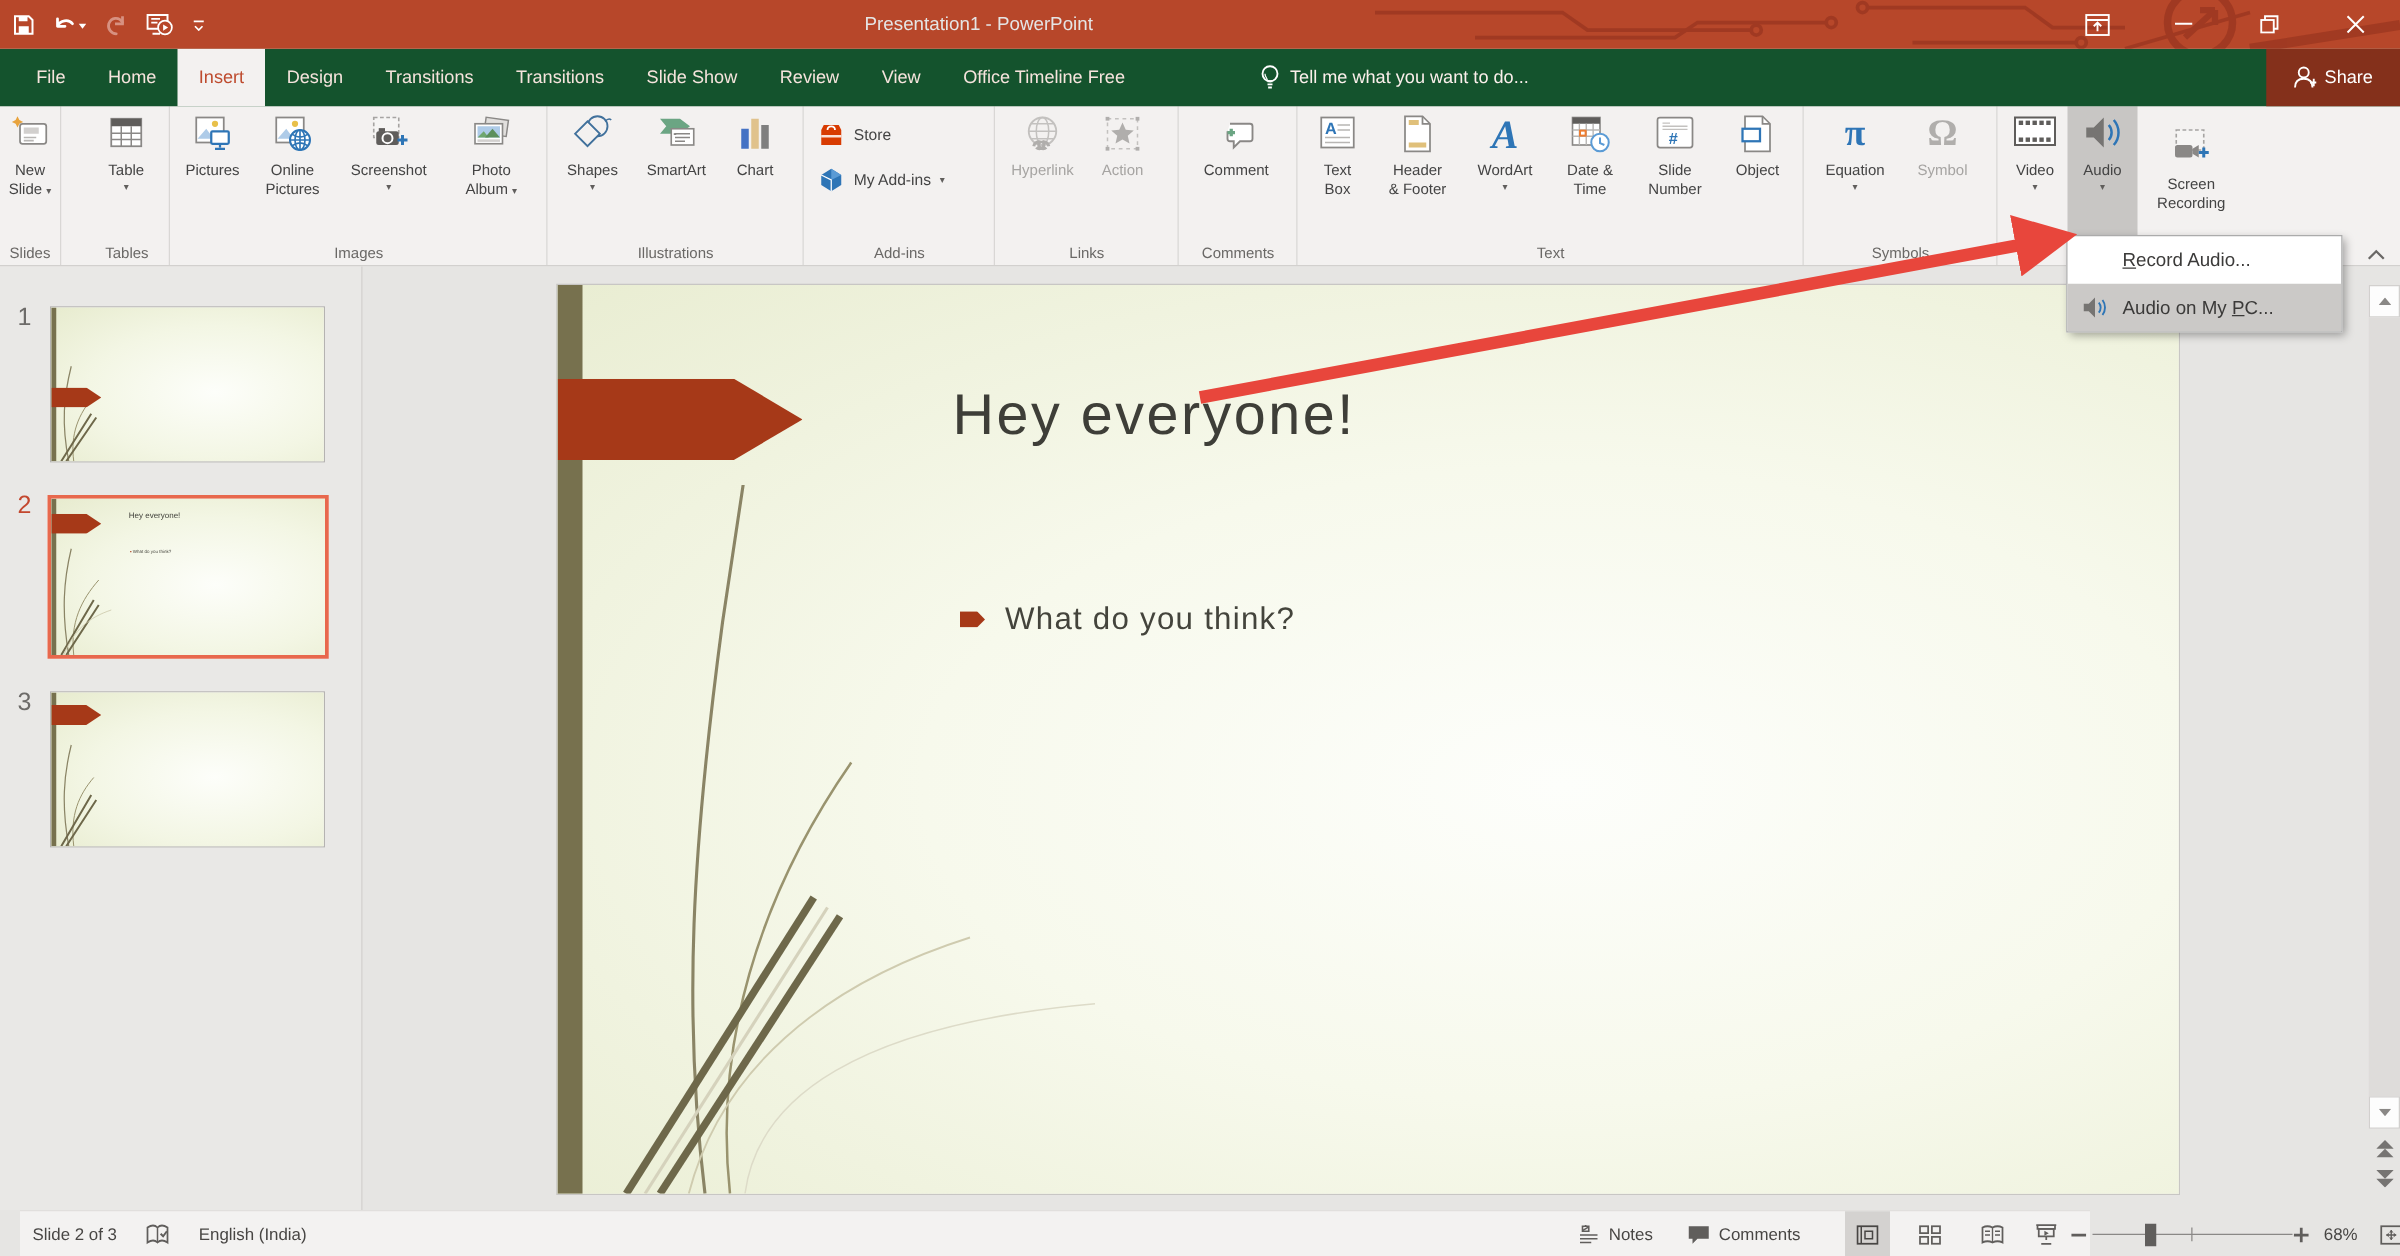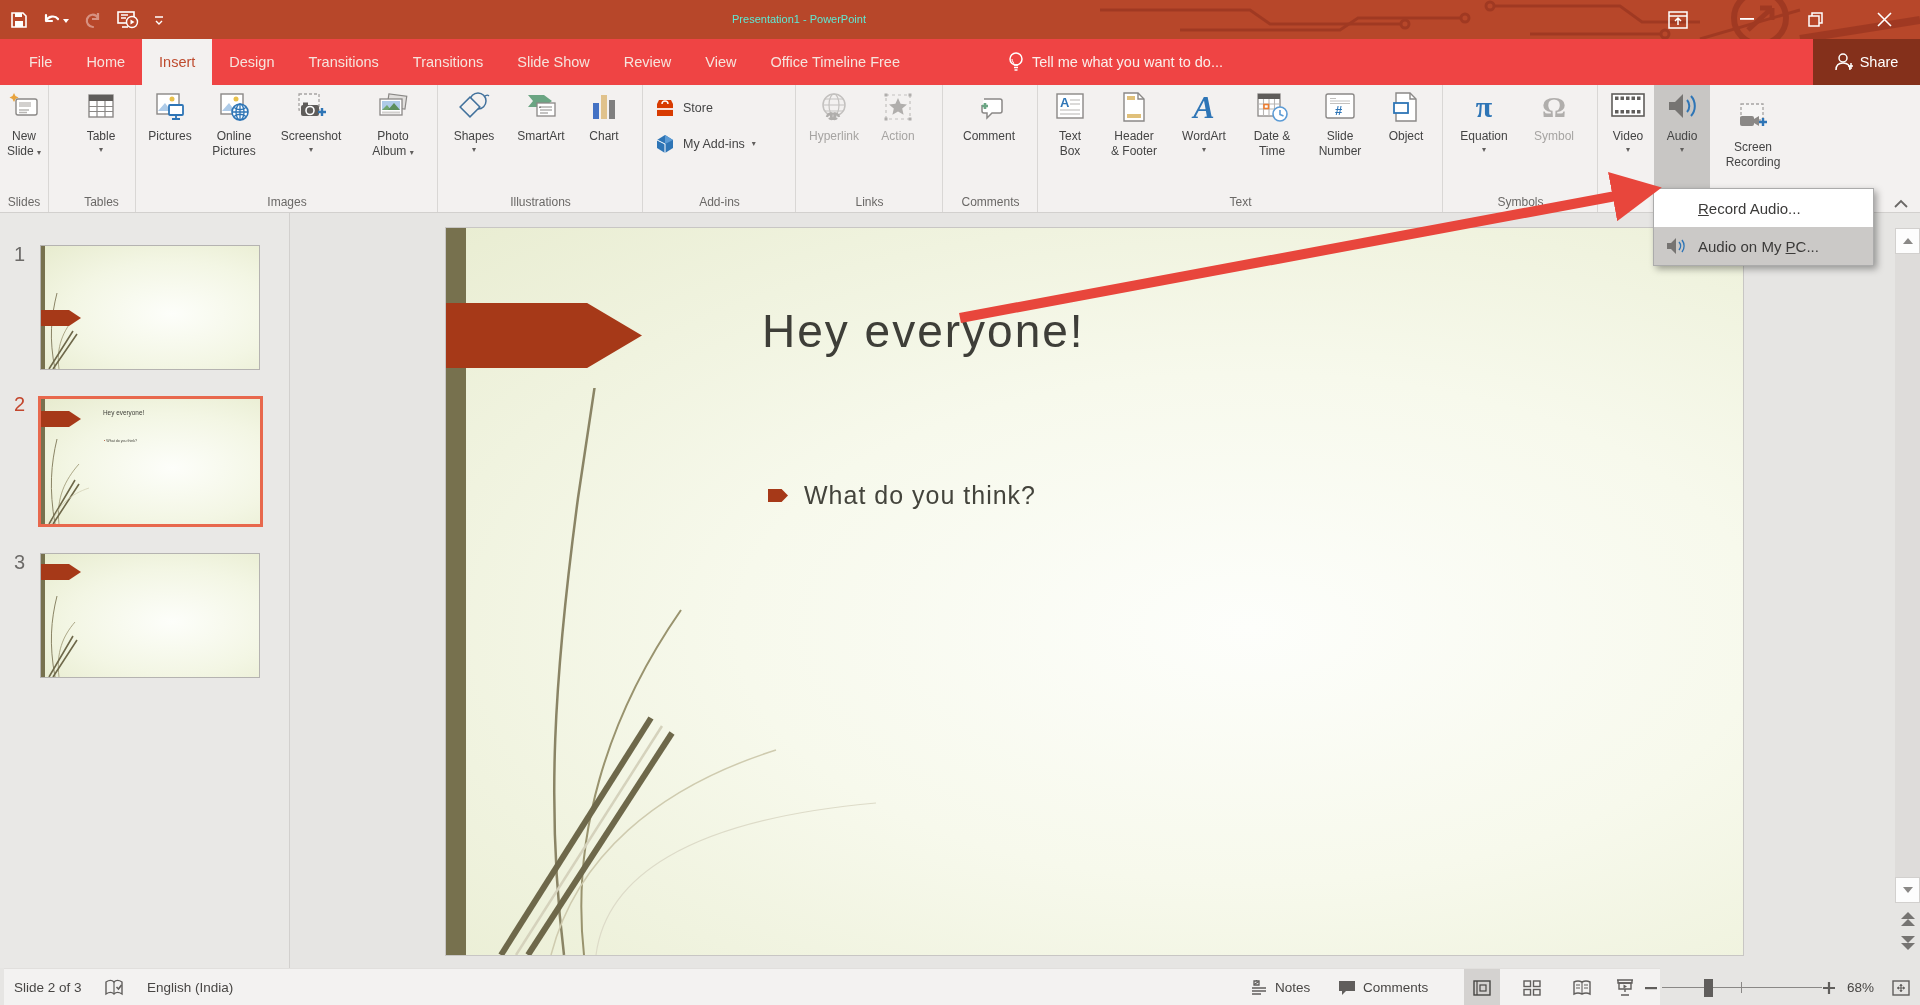--- a/index.html
+++ b/index.html
@@ -5,25 +5,25 @@
   * { margin:0; padding:0; box-sizing:border-box; }
   html,body { width:1920px; height:1005px; }
   body { position:relative; overflow:hidden; font-family:"Liberation Sans",sans-serif; background:#E6E5E3; }
   svg { display:block; }
 
   
   .titlebar { position:absolute; left:0; top:0; width:1920px; height:39px; background:#B7472A; z-index:30; }
   .tb-pattern { position:absolute; right:0; top:0; pointer-events:none; }
   .qat { position:absolute; left:10px; top:0; height:39px; display:flex; align-items:center; gap:15px; z-index:2; }
   .qat .qbtn { display:flex; align-items:center; color:#fff; }
-  .title-text { position:absolute; left:0; top:0; width:1566px; height:39px; line-height:39px; text-align:center; color:#5eead4; font-size:11px; z-index:1;margin-left:16px; }
+  .title-text { position:absolute; left:0; top:0; width:1566px; height:39px; line-height:39px; text-align:center; color:#e5e5e5; font-size:15px; z-index:1; }
   .winbtn { position:absolute; top:0; width:60px; height:39px; display:flex; align-items:center; justify-content:center; z-index:2; }
 
   
-  .tabrow { position:absolute; left:0; top:39px; width:1920px; height:46px; background:#ef4444; z-index:29; }
+  .tabrow { position:absolute; left:0; top:39px; width:1920px; height:46px; background:#14532d; z-index:29; }
   .tabs { position:absolute; left:12px; top:0; height:46px; display:flex; }
   .tab { height:46px; line-height:46px; padding:0 17px; color:#F6E4DD; font-size:14.5px; white-space:nowrap; }
   .tab.active { background:#F3F1F0; color:#BE4B2E; }
   .tellme { position:absolute; left:1008px; top:0; height:46px; display:flex; align-items:center; gap:8px; color:#FBEFEB; font-size:14.5px; z-index:2; }
   .share { position:absolute; right:0; top:0; width:107px; height:46px; background:#84301B; display:flex; align-items:center; justify-content:center; gap:7px; color:#fff; font-size:14.5px; z-index:2; }
 
   
   .ribbon { position:absolute; left:0; top:85px; width:1920px; height:128px; background:#F3F1F0; border-bottom:1px solid #D2D0CE; z-index:28; }
   .rgroup { position:absolute; top:0; height:127px; border-right:1px solid #D9D7D5; }
   .rbtns { display:flex; align-items:flex-start; padding:0 3px; }
@@ -73,21 +73,21 @@
   .menu { position:absolute; left:1653px; top:188px; width:221px; background:#fff; border:1px solid #ABABAB; box-shadow:3px 3px 7px rgba(0,0,0,.35); z-index:40; }
   .menu-item { height:38px; display:flex; align-items:center; font-size:15px; color:#3B3A39; }
   .menu-item.hl { background:#CBC9C7; }
   .mi-icon { width:44px; display:flex; justify-content:center; }
   .hot { text-decoration:underline; }
 
   
   .annot { position:absolute; left:0; top:0; width:1920px; height:1005px; pointer-events:none; z-index:50; }
 
   
-  .statusbar { position:absolute; left:4px; top:968px; width:1656px; height:37px; background:#F3F2F1; border-top:1px solid #E1DFDD; font-size:13.5px; color:#484644; z-index:30; }
+  .statusbar { position:absolute; left:16px; top:968px; width:1656px; height:37px; background:#F3F2F1; border-top:1px solid #E1DFDD; font-size:13.5px; color:#484644; z-index:30; }
   .sb { position:absolute; top:0; height:37px; display:flex; align-items:center; }
   .viewbtn { width:36px; justify-content:center; }
   .viewbtn.active { background:#D4D2D0; }
   .zoomtrack { position:absolute; top:18px; left:1658px; width:160px; height:1px; background:#8A8886; }
   .zoomtick { position:absolute; top:13px; left:1737px; width:1px; height:11px; background:#8A8886; }
   .zoomhandle { position:absolute; top:10px; left:1700px; width:9px; height:18px; background:#605E5C; }
 </style>
 </head>
 <body>
 

